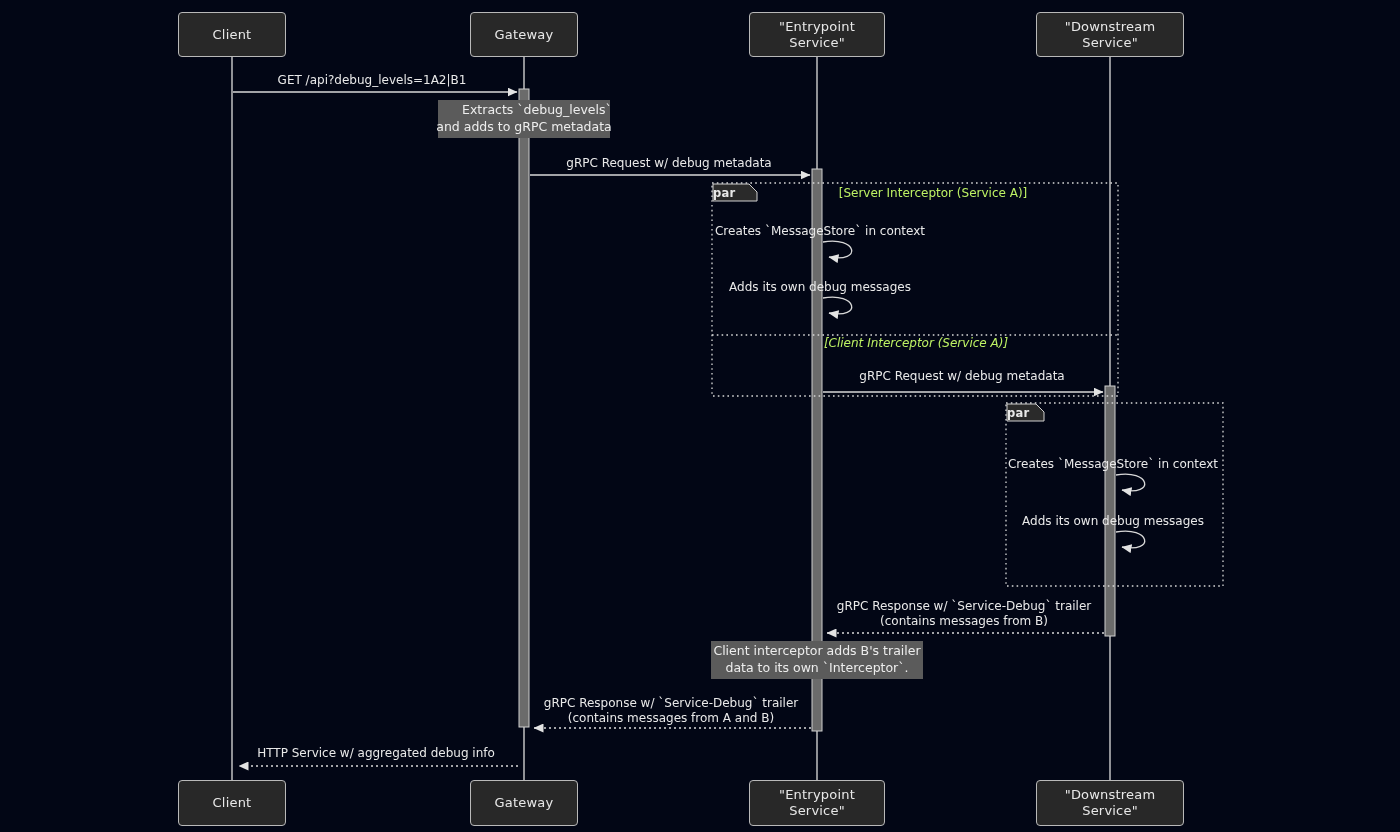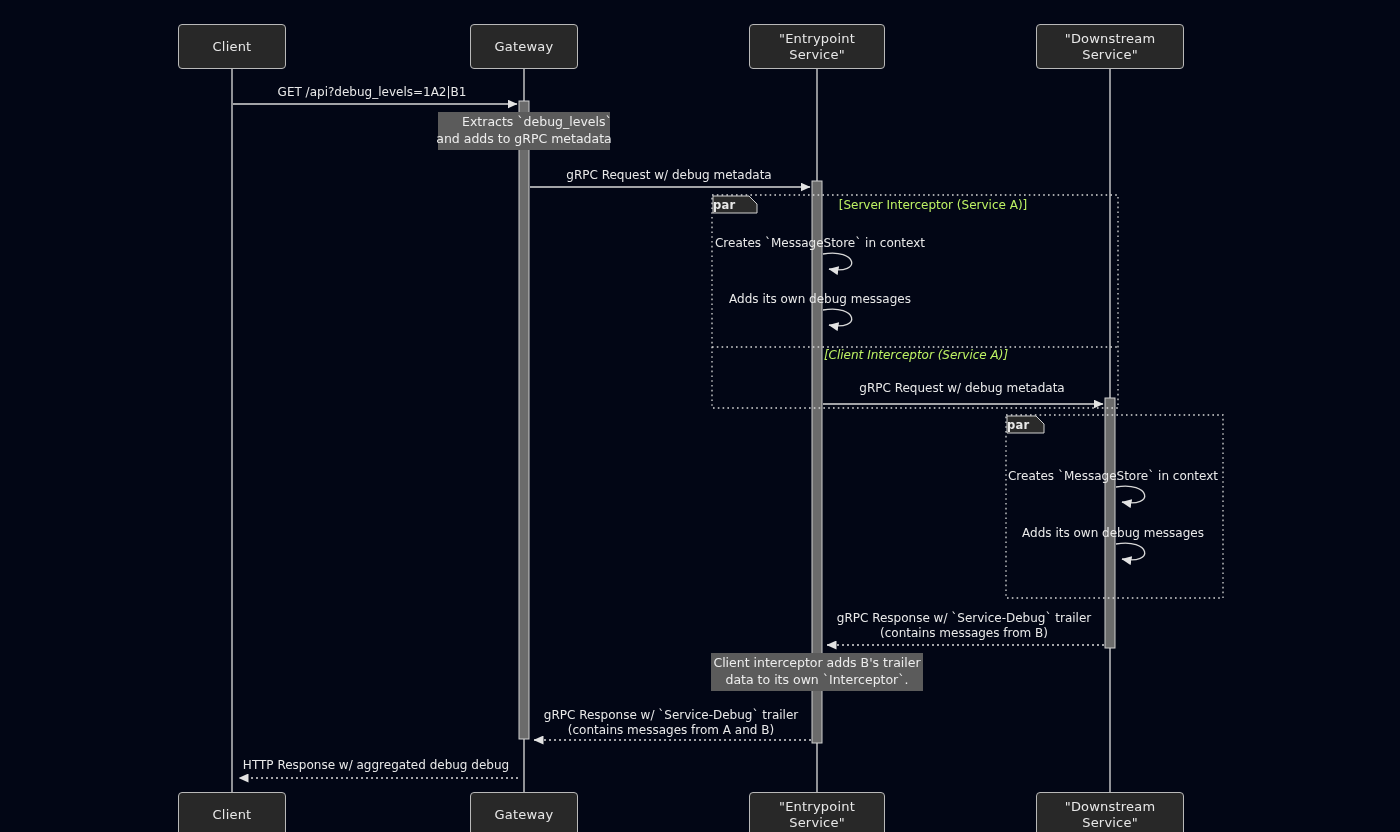--- a/index.html
+++ b/index.html
@@ -5,21 +5,21 @@
 <style>
   html,body{margin:0;padding:0;}
   body{
     width:1400px;height:832px;
     background:#020615;
     font-family:"DejaVu Sans","Liberation Sans",sans-serif;
     overflow:hidden;
     position:relative;
     color:#e6e6e6;
   }
-  #diagram{position:absolute;left:0;top:16px;width:1400px;height:688px;}
+  #diagram{position:absolute;left:0;top:4px;width:1400px;height:688px;}
 
   .layer{position:absolute;left:0;top:0;width:1400px;height:832px;}
 
   
   .pbox{
     position:absolute;
     background:#282828;
     border:1px solid #b9b9b9;
     border-radius:4px;
     box-sizing:border-box;
@@ -180,20 +180,20 @@
   <div class="lbl" style="left:669px;top:152px;">gRPC Request w/ debug metadata</div>
   <div class="lbl" style="left:820px;top:220px;">Creates `MessageStore` in context</div>
   <div class="lbl" style="left:820px;top:276px;">Adds its own debug messages</div>
   <div class="lbl" style="left:962px;top:365px;">gRPC Request w/ debug metadata</div>
   <div class="lbl" style="left:1113px;top:453px;">Creates `MessageStore` in context</div>
   <div class="lbl" style="left:1113px;top:510px;">Adds its own debug messages</div>
   <div class="lbl" style="left:964px;top:595px;">gRPC Response w/ `Service-Debug` trailer
 (contains messages from B)</div>
   <div class="lbl" style="left:671px;top:692px;">gRPC Response w/ `Service-Debug` trailer
 (contains messages from A and B)</div>
-  <div class="lbl" style="left:376px;top:742px;">HTTP Response w/ aggregated debug debug</div>
+  <div class="lbl" style="left:376px;top:742px;">HTTP Service w/ aggregated debug info</div>
 
   <div class="note" style="left:438px;top:96px;width:172px;height:38px;text-align:right;">Extracts `debug_levels`
 and adds to gRPC metadata</div>
   <div class="note" style="left:711px;top:637px;width:212px;height:38px;">Client interceptor adds B's trailer
 data to its own `Interceptor`.</div>
 
 </div>
 
 </body></html>

